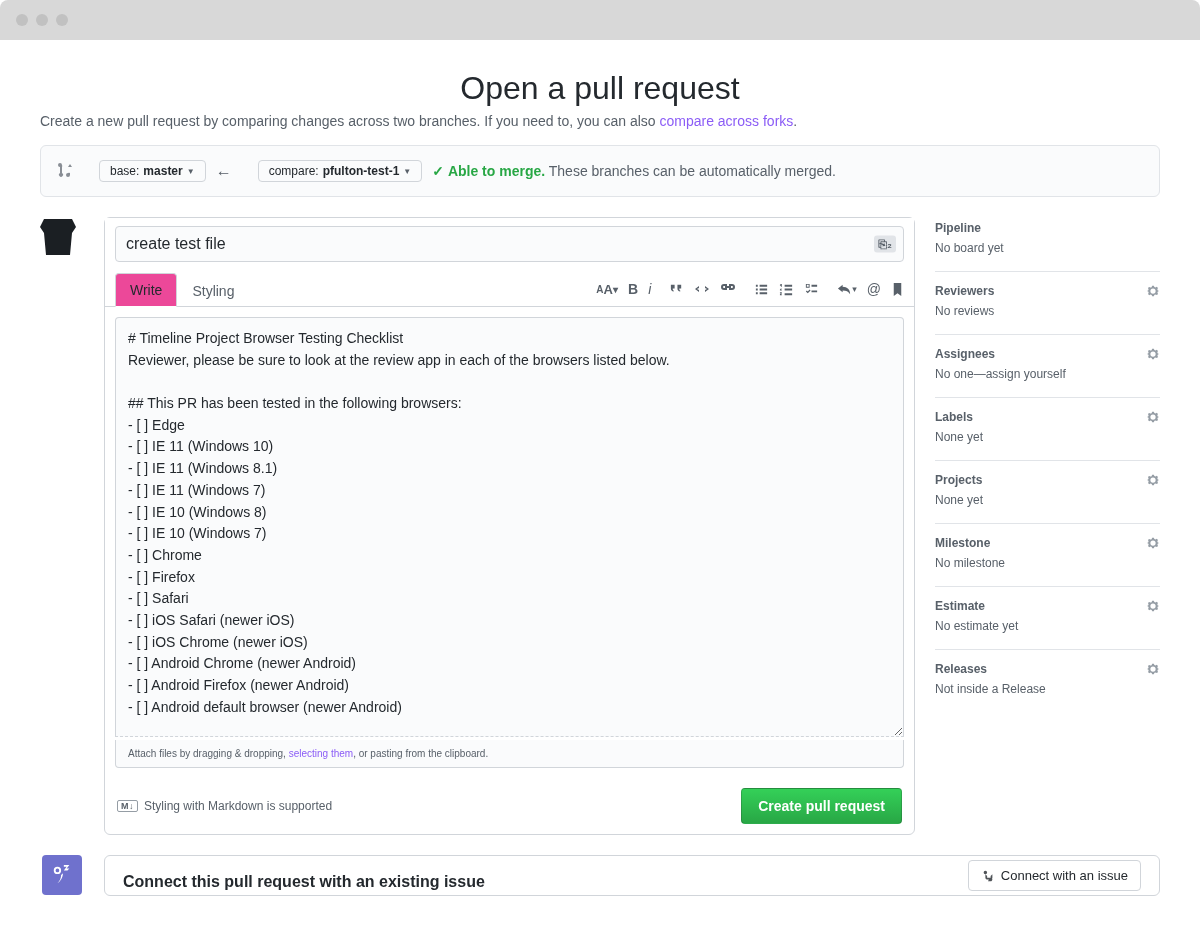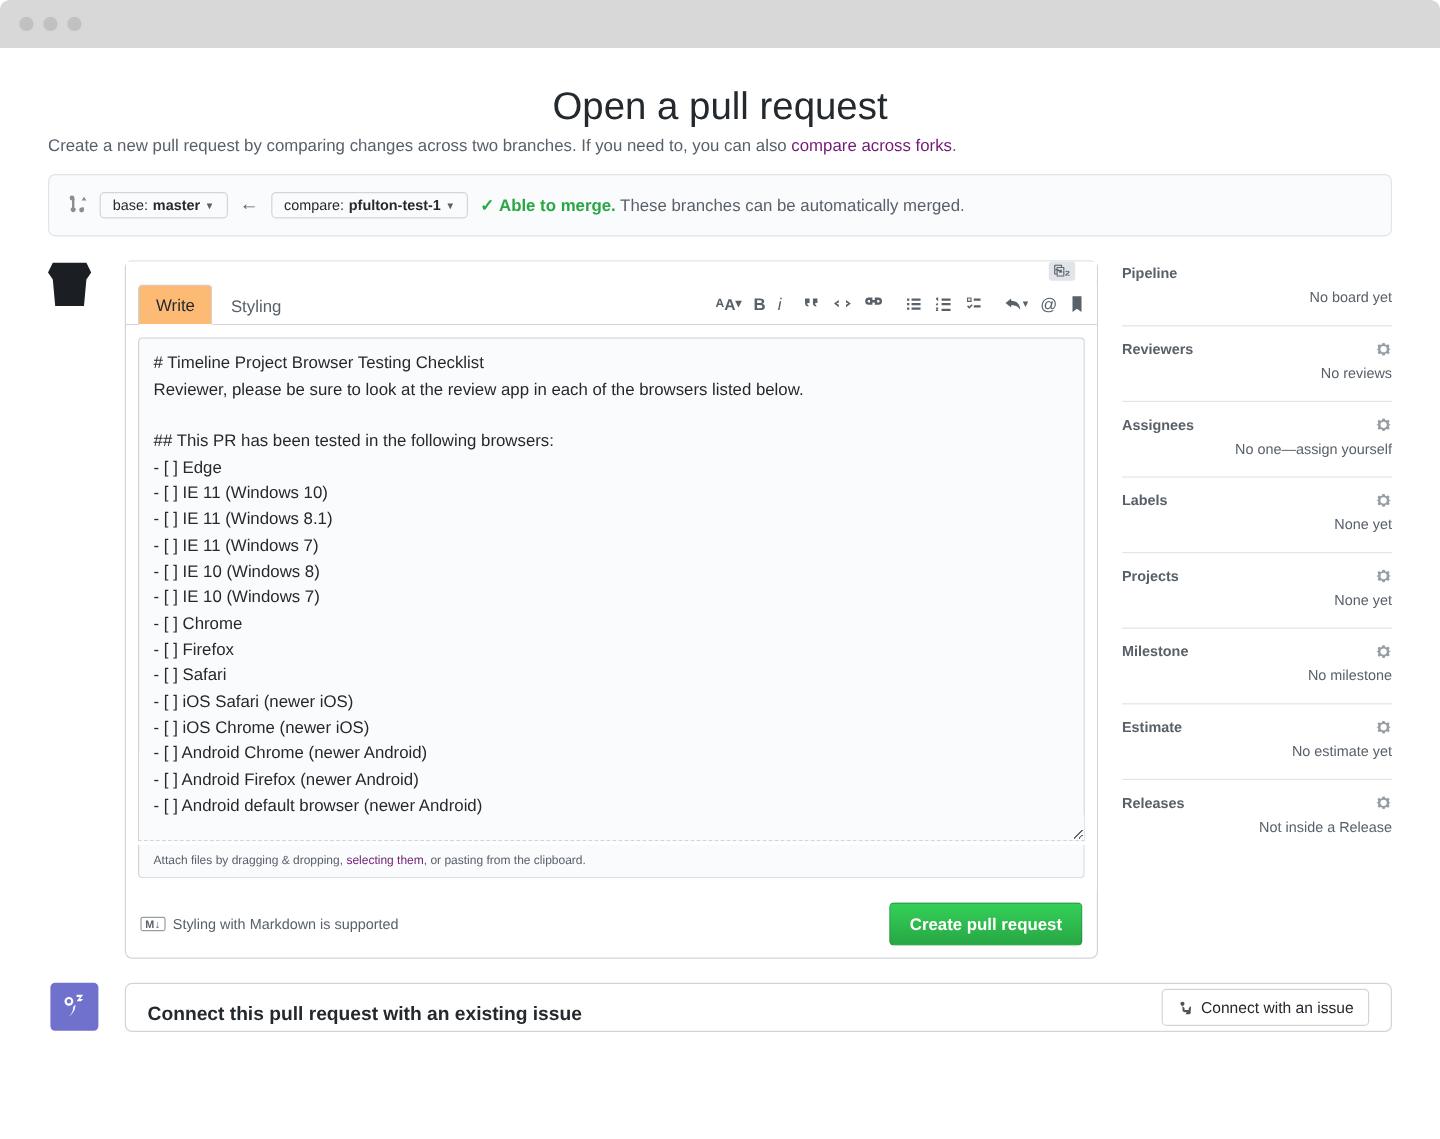--- a/index.html
+++ b/index.html
@@ -13,21 +13,21 @@
       background: #d8d8d8;
       border-radius: 8px 8px 0 0;
       padding: 14px 16px;
       display: flex;
       gap: 8px;
     }
     .browser-dot { width: 12px; height: 12px; border-radius: 50%; background: #c1c1c1; }
     .page { background: #fff; padding: 30px 40px 40px; }
     .page-header h1 { font-size: 32px; font-weight: 400; margin-bottom: 6px; text-align: center; }
     .page-header p { color: #586069; font-size: 14px; }
-    .link { color: #701a75; cursor: pointer; }
+    .link { color: #8b5cf6; cursor: pointer; }
     .range-box {
       border: 1px solid #e1e4e8;
       background: #fafbfc;
       border-radius: 6px;
       padding: 14px 16px;
       margin-top: 16px;
       display: flex;
       align-items: center;
       gap: 10px;
       font-size: 14px;
@@ -36,20 +36,21 @@
       background: #fafbfc;
       border: 1px solid #d1d5da;
       border-radius: 4px;
       padding: 3px 10px;
       font-size: 12px;
       cursor: pointer;
       display: inline-flex;
       align-items: center;
       gap: 4px;
       color: #24292e;
+      margin-left: 16px;
     }
     .btn-select .caret { font-size: 8px; color: #586069; }
     .arrow { color: #586069; font-size: 16px; }
     .merge-ok { color: #28a745; font-weight: 600; }
     .merge-msg { color: #586069; }
     .main-row {
       display: flex;
       gap: 20px;
       margin-top: 20px;
       align-items: flex-start;
@@ -106,21 +107,21 @@
       cursor: pointer;
       color: #586069;
       border: 1px solid transparent;
       border-bottom: none;
       border-radius: 4px 4px 0 0;
       position: relative;
       bottom: -1px;
     }
     .tab.active {
       color: #24292e;
-      background: #fdba74;
+      background: #ec4899;
       border-color: #d1d5da;
       border-bottom: 1px solid #fff;
     }
     .toolbar {
       margin-left: auto;
       display: flex;
       gap: 18px;
       color: #586069;
       font-size: 14px;
       align-items: center;
@@ -174,21 +175,21 @@
       background: #2ea44f;
       background: linear-gradient(-180deg, #34d058, #28a745);
       border: 1px solid rgba(27,31,35,.2);
       color: #fff;
       font-weight: 600;
       padding: 9px 16px;
       border-radius: 4px;
       font-size: 14px;
       cursor: pointer;
     }
-    .sidebar { width: 225px; flex-shrink: 0; text-align: right; }
+    .sidebar { width: 225px; flex-shrink: 0; }
     .sidebar-block {
       border-bottom: 1px solid #e1e4e8;
       padding: 12px 0 16px;
     }
     .sidebar-block:first-child { padding-top: 4px; }
     .sidebar-block:last-child { border-bottom: none; }
     .sb-header {
       display: flex;
       justify-content: space-between;
       align-items: center;
@@ -286,20 +287,21 @@
   <div class="main-row">
     <div class="avatar-col">
       <svg class="avatar-shape" viewBox="0 0 36 40">
         <path d="M4 2 L32 2 L36 10 L32 16 L30 38 L6 38 L4 16 L0 10 Z" fill="#1b1f23"></path>
       </svg>
     </div>
 
     <div class="editor-col">
       <div class="editor-box">
         <div class="title-row">
+          <input class="title-input" type="text" value="create test file" style="">
           <span class="ref-button">⎘₂</span>
         </div>
 
         <div class="tabs-row">
           <span class="tab active">Write</span>
           <span class="tab">Styling</span>
           <span class="toolbar">
             <span class="tool-group">
               <span class="tool" style="font-size:10px;font-weight:600;">A<span style="font-size:13px;">A</span>▾</span>
               <span class="tool" style="font-weight:700;">B</span>

